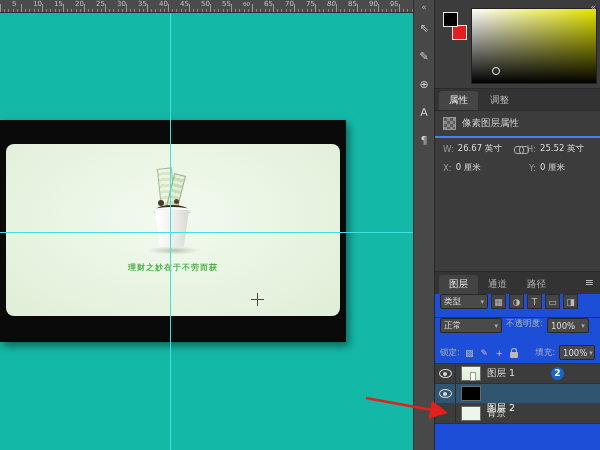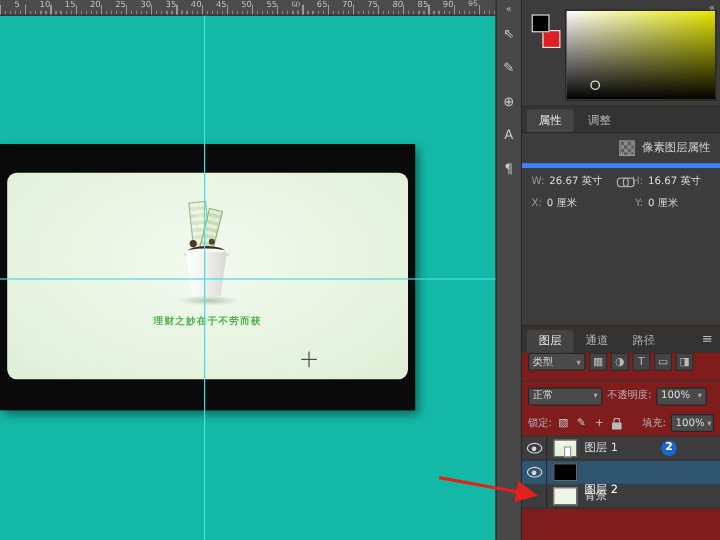--- a/index.html
+++ b/index.html
@@ -72,48 +72,48 @@
   .picker-ring { position:absolute; left:20px; top:58px; width:8px; height:8px; border:1.5px solid #f2f2f2;
     border-radius:50%; }
 
   
   .props-sec { position:absolute; left:0; top:88px; width:100%; height:183px; background:#3c3c3c;
     border-top:1px solid #2b2b2b; }
   .ptabs { height:22px; display:flex; align-items:flex-end; gap:2px; background:#333;
     border-bottom:1px solid #2b2b2b; padding:0 4px; }
   .ptab { font-size:9.5px; color:#b5b5b5; padding:3px 10px; }
   .ptab.active { background:#454545; color:#e6e6e6; border-radius:3px 3px 0 0; }
-  .ptype { display:flex; align-items:center; gap:6px; padding:6px 8px; border-bottom:4px solid #3b82f6;justify-content:flex-end; }
+  .ptype { display:flex; align-items:center; gap:6px; padding:6px 8px; border-bottom:2px solid #3b82f6; }
   .ptype-icon { width:13px; height:13px; border:1px solid #9a9a9a;
     background:repeating-conic-gradient(#8b8b8b 0% 25%, #5d5d5d 0% 50%); background-size:6px 6px; }
   .ptype-label { font-size:9.5px; color:#cfcfcf; }
   .dimrow { display:flex; align-items:center; gap:4px; padding:5px 8px 2px 8px; font-size:8.5px; }
   .dlabel { color:#999; }
   .dvalue { color:#dddddd; min-width:52px; }
   .link { position:relative; width:15px; height:9px; display:inline-block; }
   .link::before,.link::after { content:""; position:absolute; top:1px; width:8px; height:6px;
     border:1px solid #aaa; border-radius:3px; }
   .link::before { left:0; } .link::after { left:5px; }
   .spacer15 { width:15px; display:inline-block; }
 
   
-  .layers-sec { position:absolute; left:0; top:271px; width:100%; bottom:0; background:#7f1d1d;
+  .layers-sec { position:absolute; left:0; top:271px; width:100%; bottom:0; background:#1d4ed8;
     border-top:1px solid #2a2a2a; }
   .ltabs { height:22px; display:flex; align-items:flex-end; background:#333; padding:0 4px; position:relative; }
   .ltab { font-size:9.5px; color:#b5b5b5; padding:3px 10px; }
   .ltab.active { background:#434343; color:#e8e8e8; border-radius:3px 3px 0 0; }
   .lmenu { position:absolute; right:6px; top:4px; color:#bbb; font-size:11px; }
   .pbox { display:flex; align-items:center; justify-content:space-between; background:#4a4a4a;
     border:1px solid #272727; border-radius:2px; height:15px; padding:0 3px; font-size:8.5px; color:#ddd; }
   .chev { font-size:7px; color:#aaa; margin-left:2px; }
   .frow { height:24px; display:flex; gap:3px; padding:0 5px; border-bottom:1px solid #343434; }
   .kindbox { width:48px; }
   .ficon { width:15px; height:15px; background:#444; border:1px solid #2c2c2c; color:#bbb; font-size:9px;
     display:flex; align-items:center; justify-content:center; }
-  .brow { height:24px; display:flex; align-items:center; gap:4px; padding:0 5px; }
+  .brow { height:24px; display:flex; gap:4px; padding:0 5px; }
   .blendbox { width:62px; }
   .oplabel,.locklabel,.filllabel { font-size:8.5px; color:#b5b5b5; white-space:nowrap; }
   .opbox { width:42px; }
   .krow { height:22px; display:flex; align-items:center; gap:4px; padding:0 5px; border-bottom:1px solid #343434; }
   .lockglyph { color:#c5c5c5; font-size:9px; width:11px; text-align:center; }
   .lockcss { position:relative; width:8px; height:6px; background:#bbb; border-radius:1px; margin:4px 2px 0 1px; }
   .lockcss::before { content:""; position:absolute; left:1px; top:-4px; width:4px; height:4px;
     border:1.5px solid #bbb; border-bottom:none; border-radius:3px 3px 0 0; }
   .filllabel { margin-left:auto; }
   .fillbox { width:36px; }
@@ -214,21 +214,21 @@
       </div>
       <div class="ptype">
         <span class="ptype-icon"></span>
         <span class="ptype-label">像素图层属性</span>
       </div>
       <div class="dimrow">
         <span class="dlabel">W:</span>
         <span class="dvalue">26.67 英寸</span>
         <span class="link"></span>
         <span class="dlabel">H:</span>
-        <span class="dvalue">16.67 英寸</span>
+        <span class="dvalue">25.52 英寸</span>
       </div>
       <div class="dimrow">
         <span class="dlabel">X:</span>
         <span class="dvalue">0 厘米</span>
         <span class="spacer15"></span>
         <span class="dlabel">Y:</span>
         <span class="dvalue">0 厘米</span>
       </div>
     </div>
 

